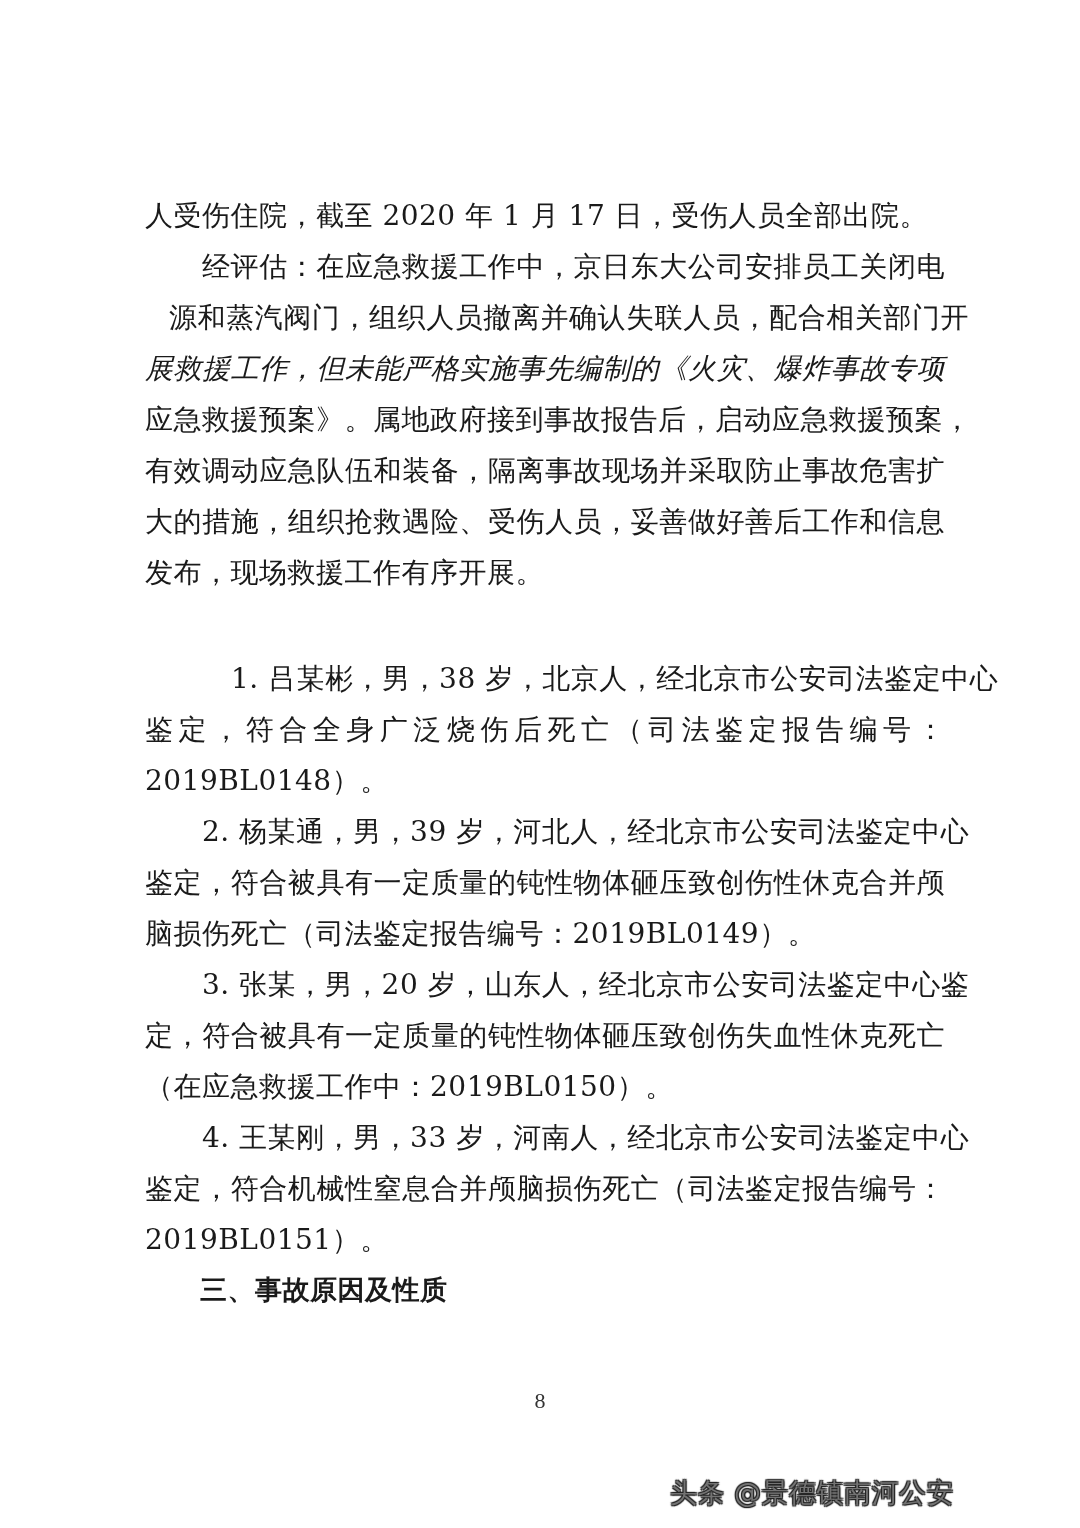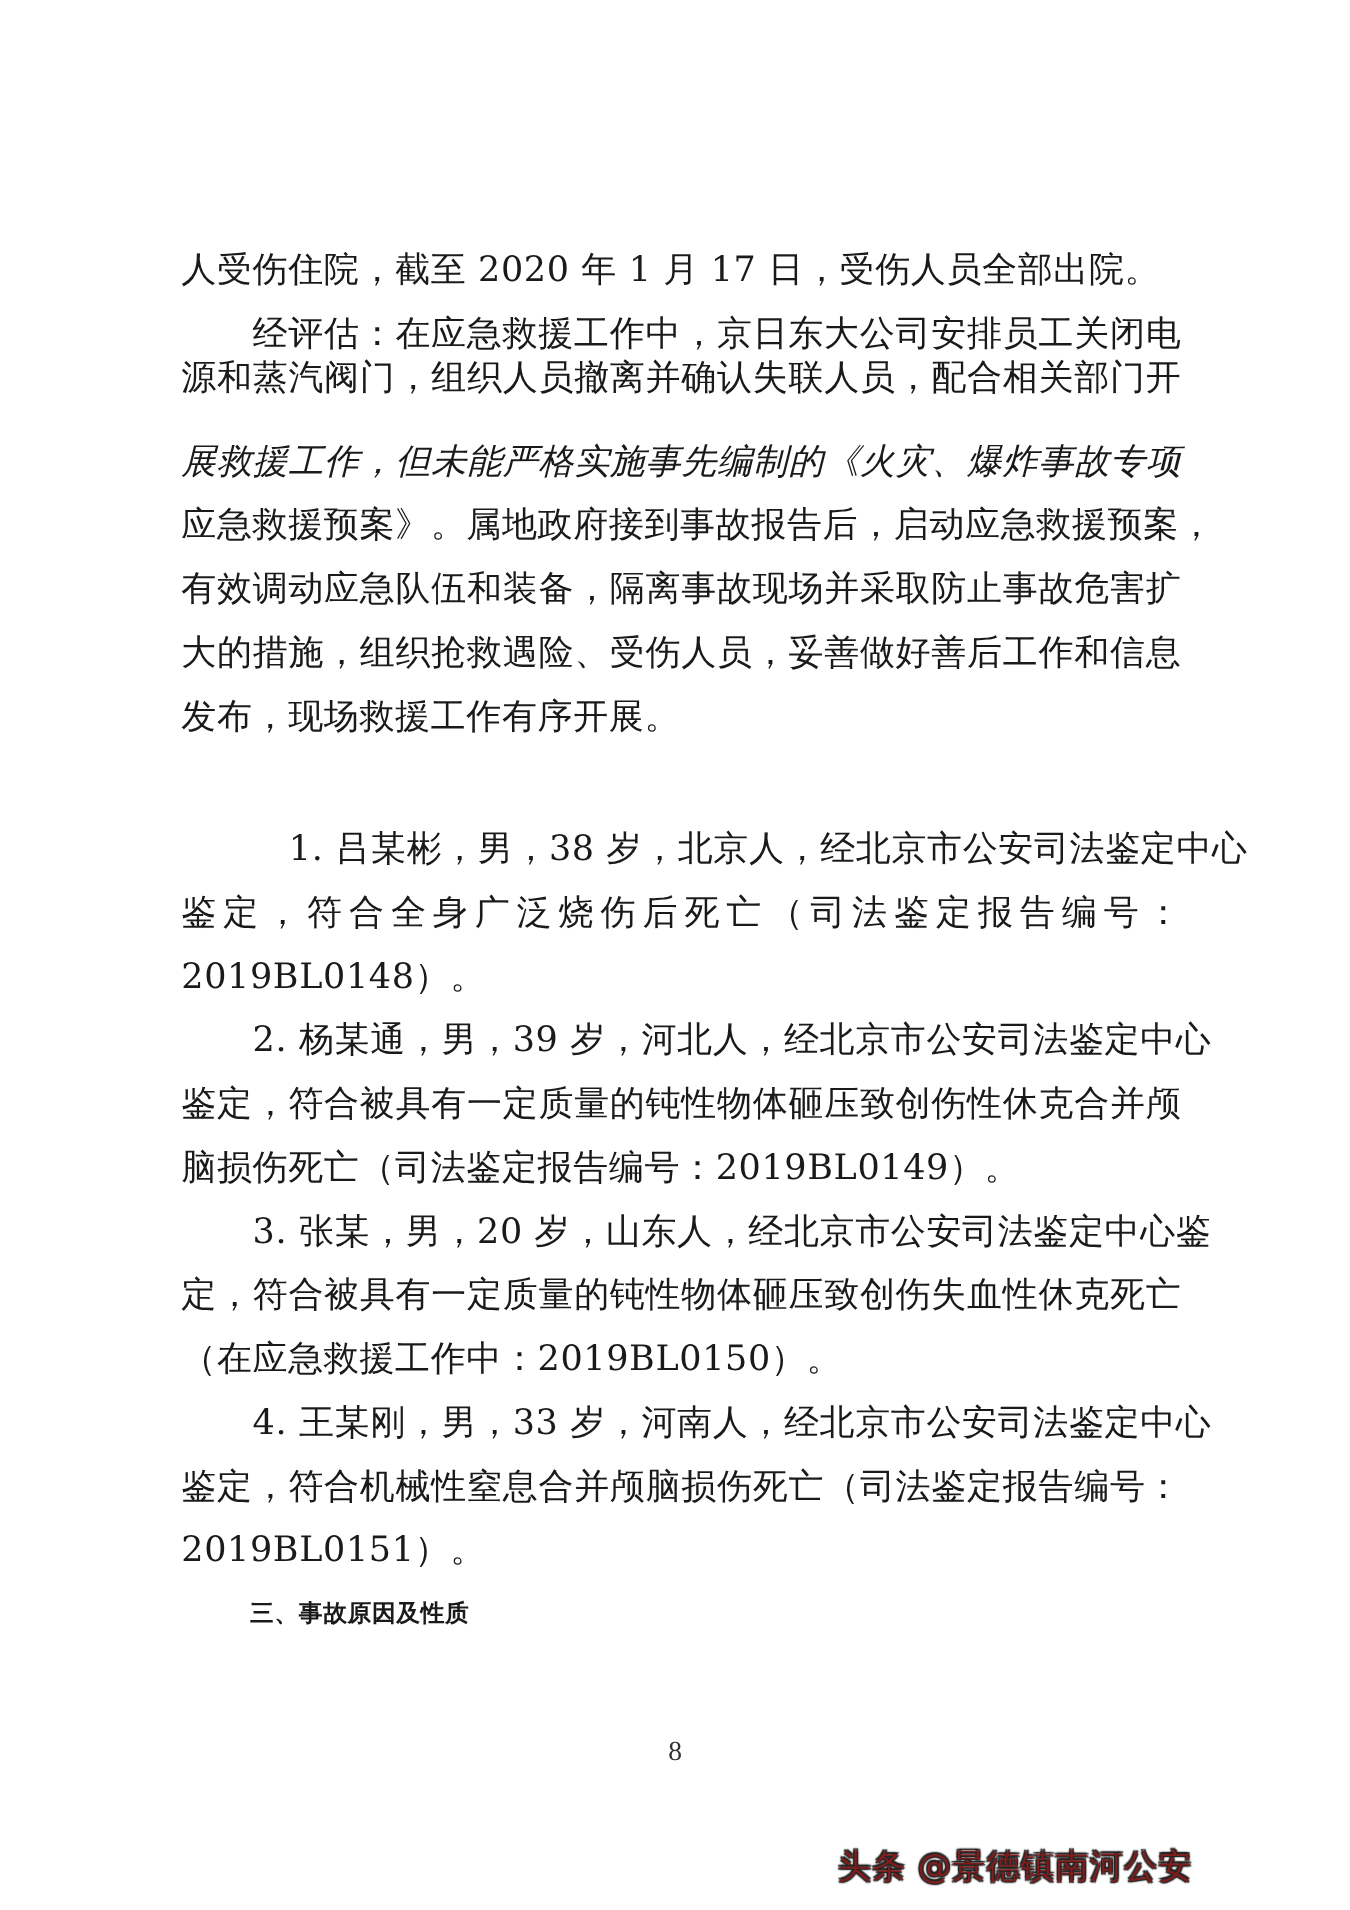--- a/index.html
+++ b/index.html
@@ -32,51 +32,51 @@
       letter-spacing: 0.5px;
     }
     .justify {
       text-align: justify;
       text-align-last: justify;
     }
     .indent { left: 202px; width: 743px; }
     .heading-bold {
       font-family: Liberation Mono, monospace;
       font-weight: bold;
-      font-size: 19px;
+      font-size: 27px;
     }
     .page-number {
       position: absolute;
       left: 0;
       width: 1080px;
       top: 1388px;
       text-align: center;
       font-size: 22px;
       color: #333;
       font-family: "Liberation Serif", serif;
     }
     .watermark {
       position: absolute;
       right: 28px;
       top: 1475px;
       font-family: "DejaVu Sans", "Liberation Sans", sans-serif;
       font-size: 27px;
-      color: #7f1d1d;
+      color: #737373;
       text-shadow: 1px 1px 1px #222, -1px -1px 1px #222, 1px -1px 1px #222, -1px 1px 1px #222;
       letter-spacing: 0.5px;
     }
   </style>
 </head>
 <body>
 
 <div class="page">
 
   <div class="line" style="top:196px;">人受伤住院，截至 2020 年 1 月 17 日，受伤人员全部出院。</div>
   <div class="line indent justify" style="top:247px;">经评估：在应急救援工作中，京日东大公司安排员工关闭电</div>
-  <div class="line justify" style="top:282px;">源和蒸汽阀门，组织人员撤离并确认失联人员，配合相关部门开</div>
+  <div class="line justify" style="top:298px;margin-left:24px;">源和蒸汽阀门，组织人员撤离并确认失联人员，配合相关部门开</div>
   <div class="line justify" style="top:349px;font-style:italic;">展救援工作，但未能严格实施事先编制的《火灾、爆炸事故专项</div>
   <div class="line justify" style="top:400px;">应急救援预案》。属地政府接到事故报告后，启动应急救援预案，</div>
   <div class="line justify" style="top:451px;">有效调动应急队伍和装备，隔离事故现场并采取防止事故危害扩</div>
   <div class="line justify" style="top:502px;">大的措施，组织抢救遇险、受伤人员，妥善做好善后工作和信息</div>
   <div class="line" style="top:553px;">发布，现场救援工作有序开展。</div>
 
 
   <div class="line indent justify" style="top:659px;margin-left:29px;">1. 吕某彬，男，38 岁，北京人，经北京市公安司法鉴定中心</div>
   <div class="line justify" style="top:710px;">鉴定，符合全身广泛烧伤后死亡（司法鉴定报告编号：</div>
   <div class="line" style="top:761px;">2019BL0148）。</div>

